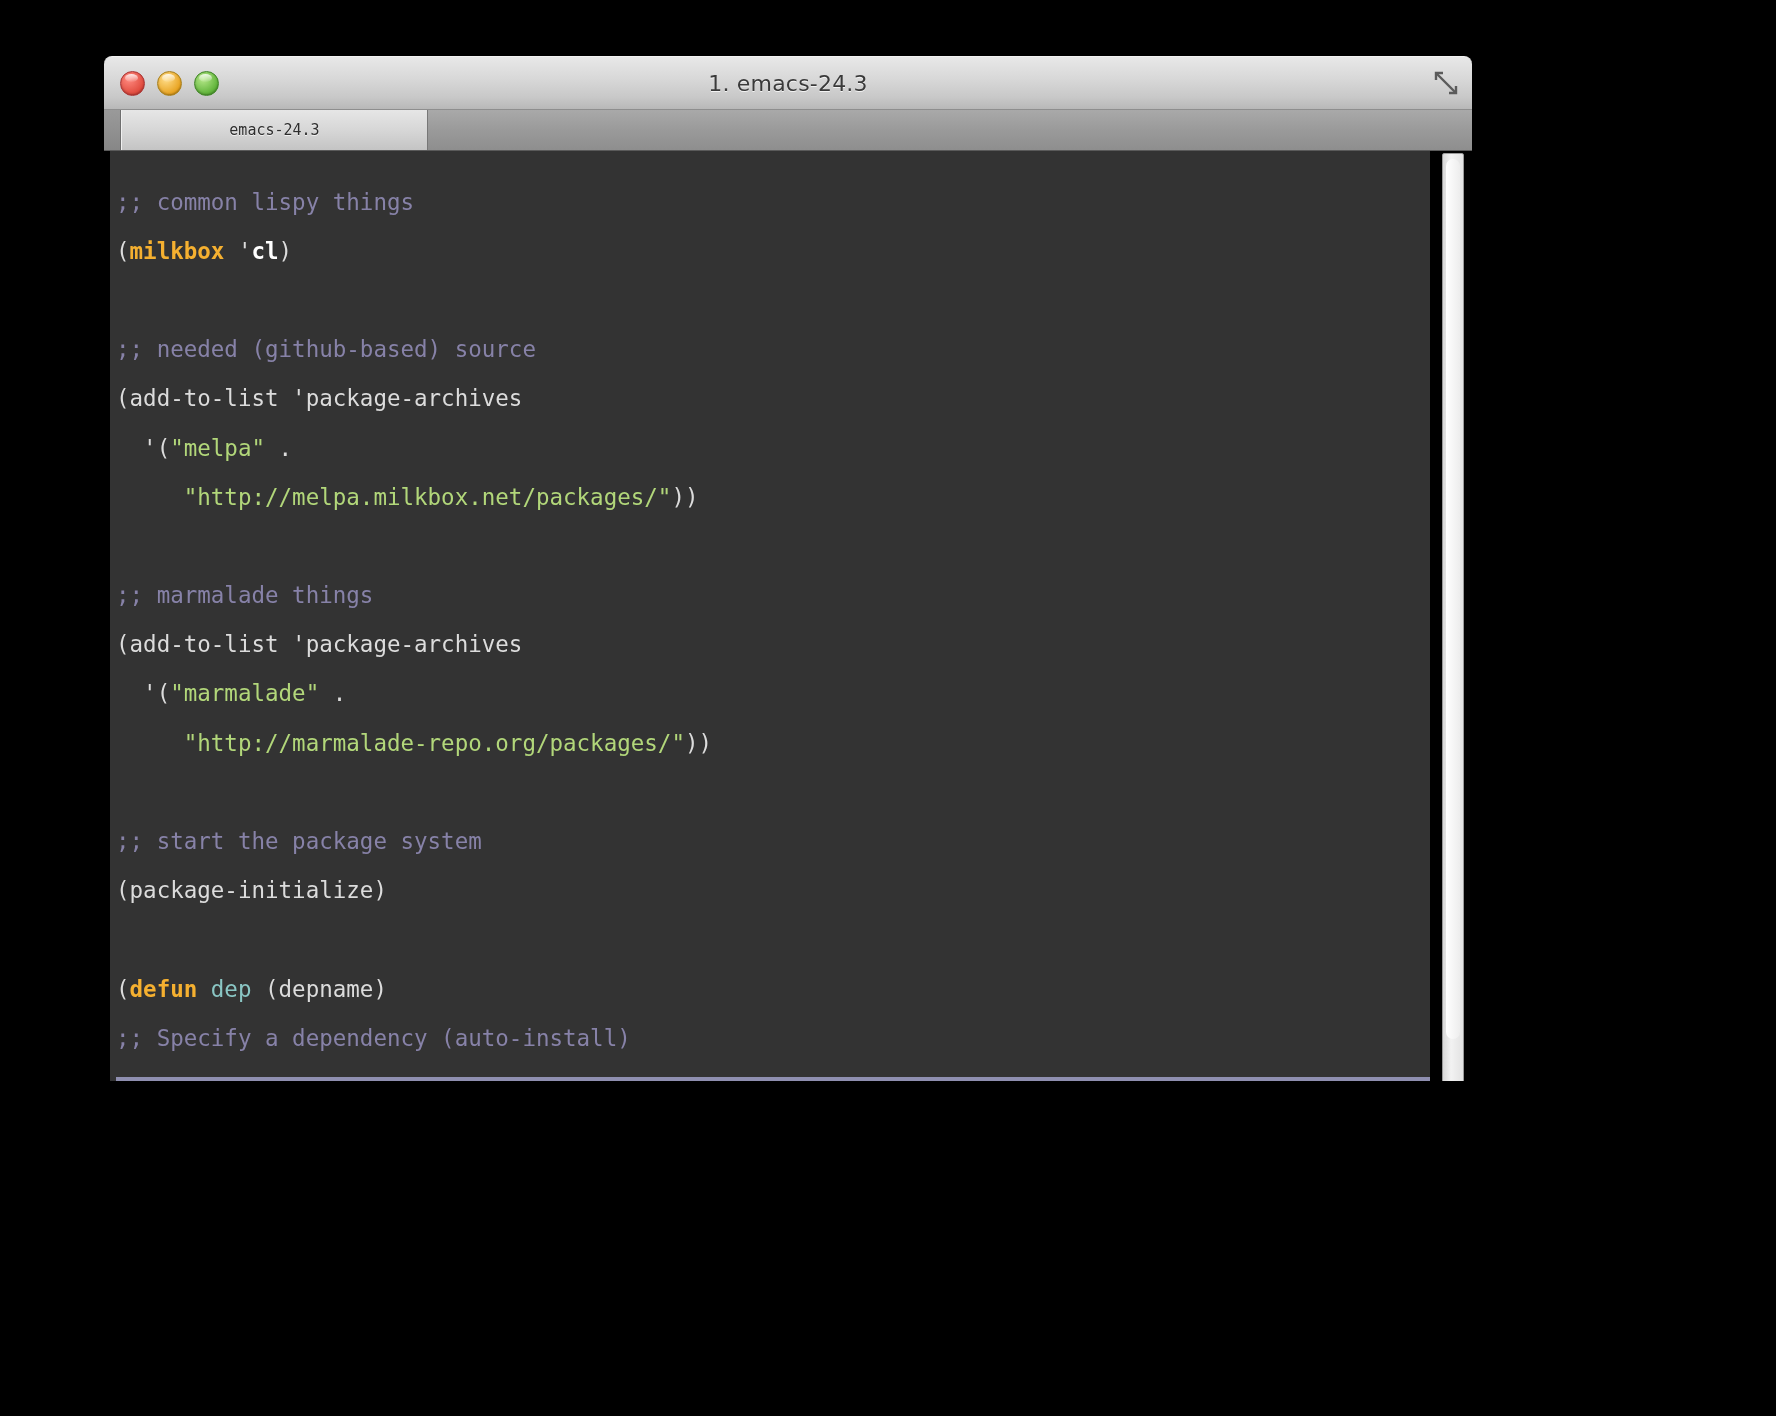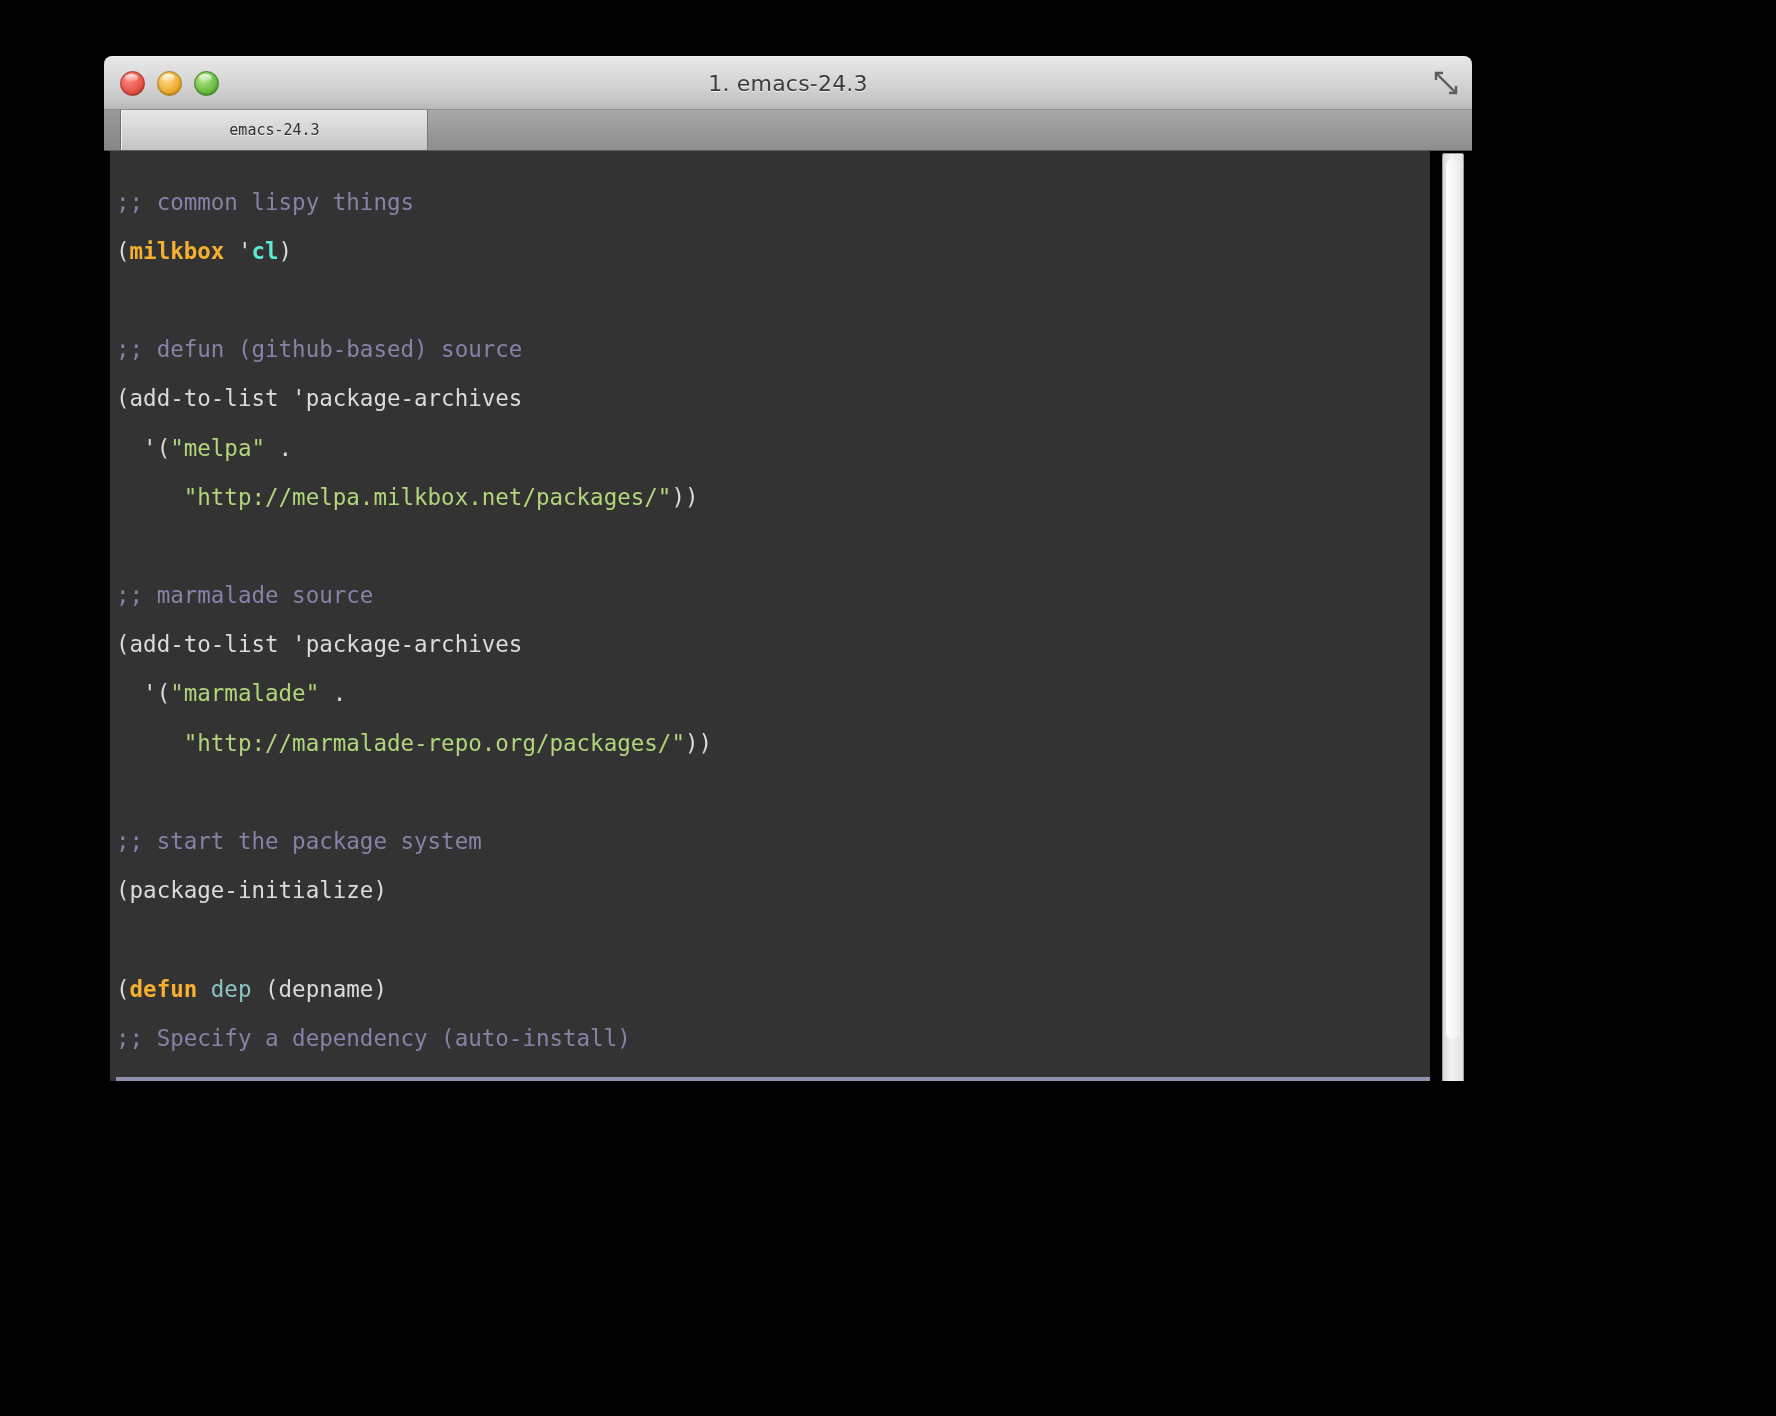--- a/index.html
+++ b/index.html
@@ -155,21 +155,21 @@
     box-sizing: border-box;
   }
   .ln { display: block; height: 24.6px; }
 
   
   .cm   { color: #8782a8; }          
   .kw   { color: #f5b030; font-weight: bold; } 
   .def  { color: #8ac6c4; }          
   .str  { color: #b2d77a; }          
   .doc  { color: #e080c4; }          
-  .cb   { color: #5eead4; font-weight: bold; } 
+  .cb   { color: #ffffff; font-weight: bold; } 
   .pl   { color: #dcdcdc; } 
 
   
   #modeline {
     position: absolute;
     left: 6px;
     bottom: 0;
     width: 1320px;
     height: 32px;
     background: #8f8fb0;
@@ -260,26 +260,26 @@
       </div>
     </div>
 
     <div id="emacs-body">
 
       <div id="buffer">
         <div id="code">
 <span class="ln"><span class="cm">;; common lispy things</span></span>
 <span class="ln"><span class="pl">(</span><span class="kw">milkbox</span><span class="pl"> </span><span class="pl">'</span><span class="cb">cl</span><span class="pl">)</span></span>
 <span class="ln"> </span>
-<span class="ln"><span class="cm">;; defun (github-based) source</span></span>
+<span class="ln"><span class="cm">;; needed (github-based) source</span></span>
 <span class="ln"><span class="pl">(add-to-list 'package-archives</span></span>
 <span class="ln"><span class="pl">  '(</span><span class="str">"melpa"</span><span class="pl"> .</span></span>
 <span class="ln"><span class="pl">     </span><span class="str">"http://melpa.milkbox.net/packages/"</span><span class="pl">))</span></span>
 <span class="ln"> </span>
-<span class="ln"><span class="cm">;; marmalade source</span></span>
+<span class="ln"><span class="cm">;; marmalade things</span></span>
 <span class="ln"><span class="pl">(add-to-list 'package-archives</span></span>
 <span class="ln"><span class="pl">  '(</span><span class="str">"marmalade"</span><span class="pl"> .</span></span>
 <span class="ln"><span class="pl">     </span><span class="str">"http://marmalade-repo.org/packages/"</span><span class="pl">))</span></span>
 <span class="ln"> </span>
 <span class="ln"><span class="cm">;; start the package system</span></span>
 <span class="ln"><span class="pl">(package-initialize)</span></span>
 <span class="ln"> </span>
 <span class="ln"><span class="pl">(</span><span class="kw">defun</span><span class="pl"> </span><span class="def">dep</span><span class="pl"> (depname)</span></span>
 <span class="ln"><span class="cm">;; Specify a dependency (auto-install)</span></span>
 <span class="ln"><span class="pl">  </span><span class="doc">"Require or install a dependency as needed."</span></span>

